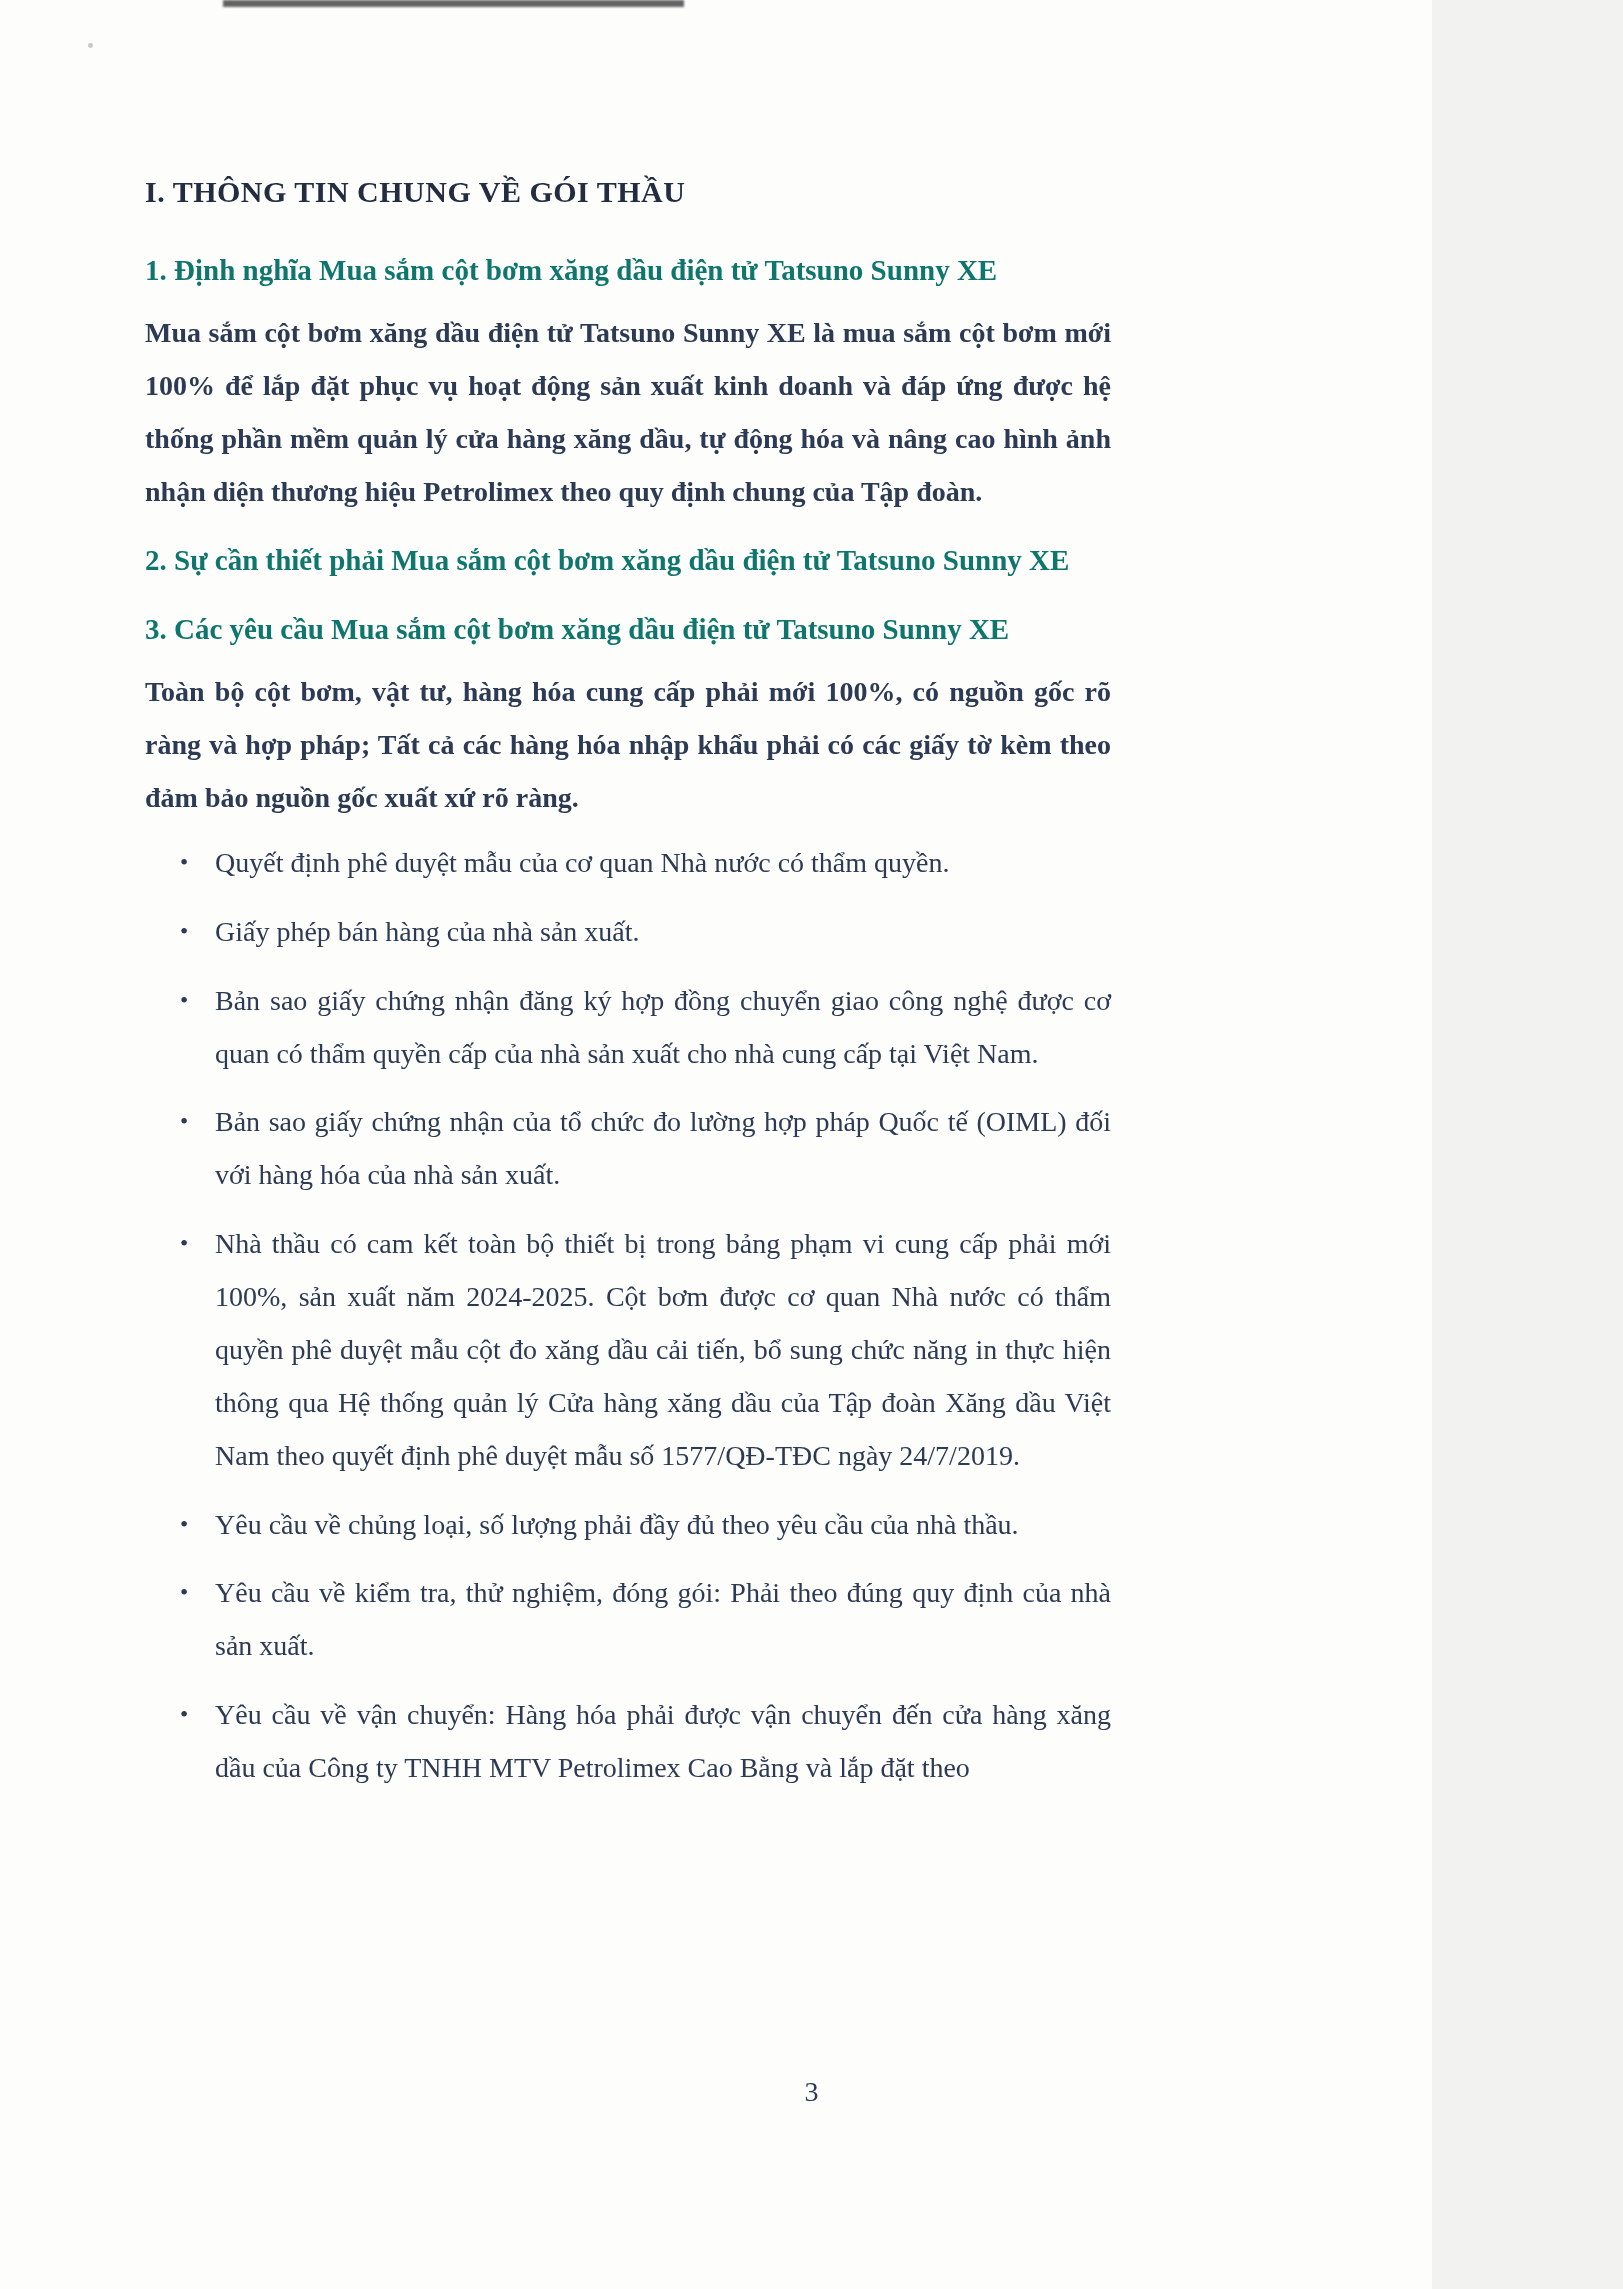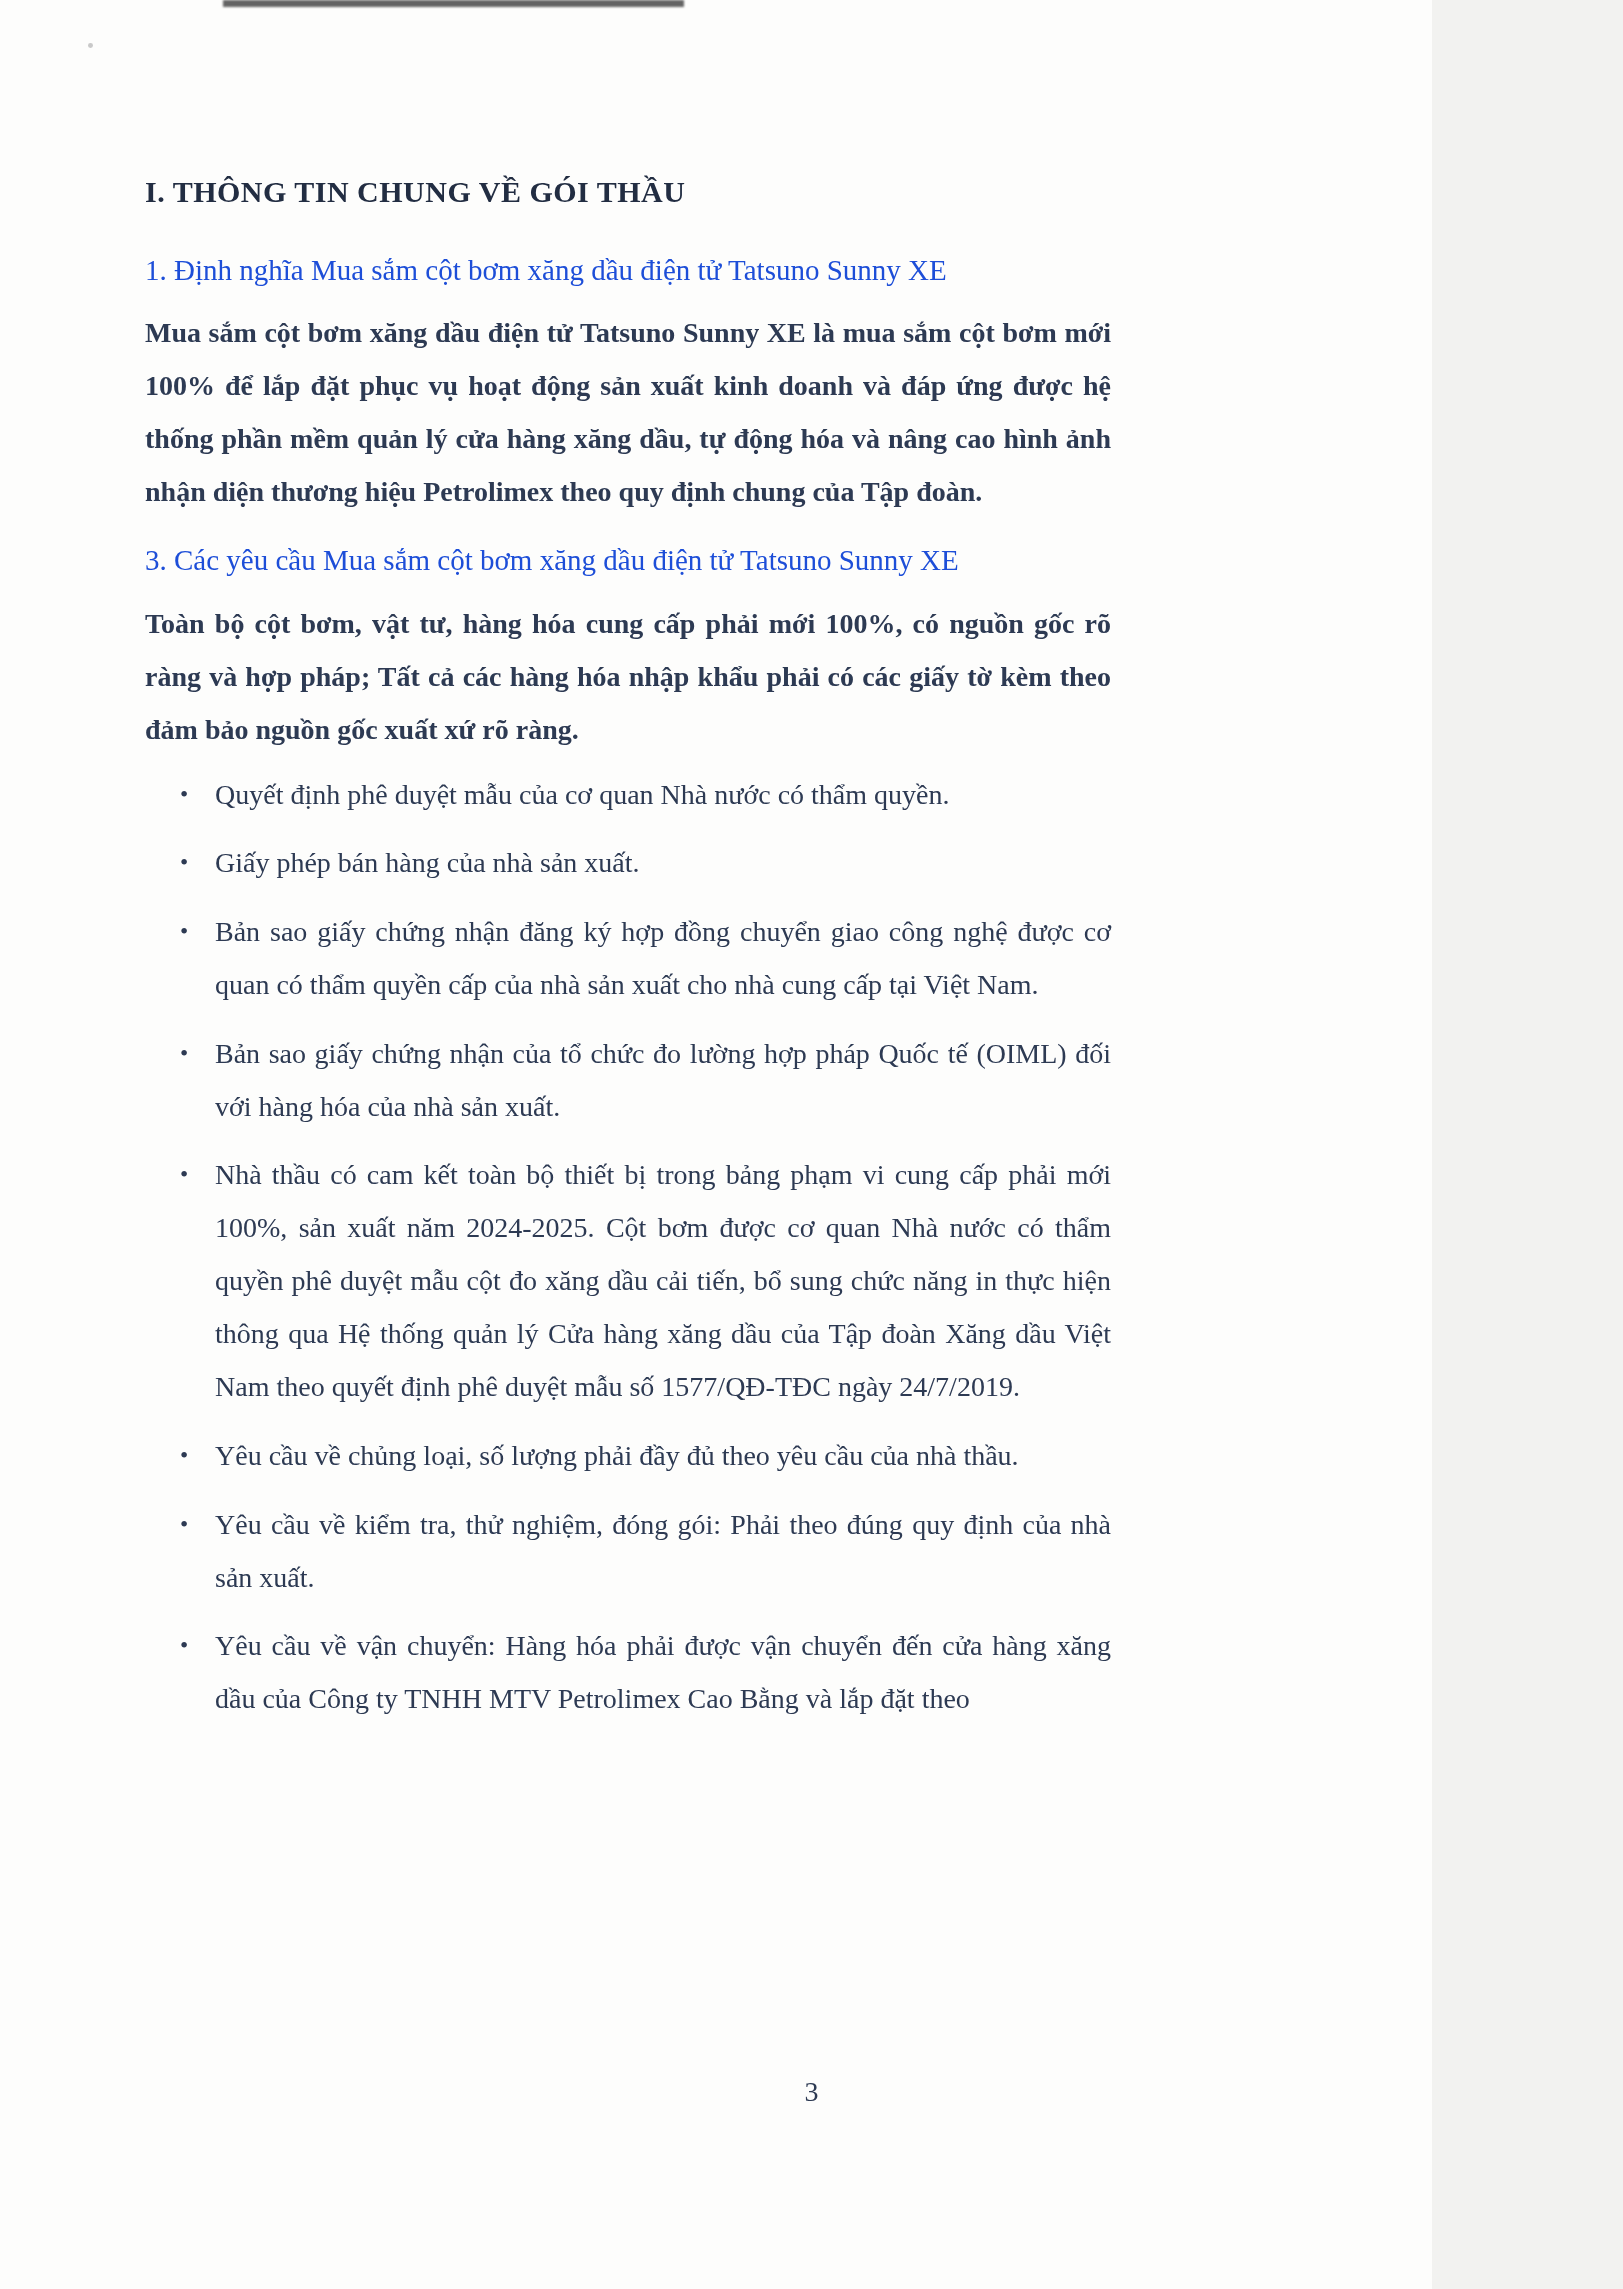--- a/index.html
+++ b/index.html
@@ -27,21 +27,21 @@
   .content{
     position:absolute;left:145px;top:165px;width:966px;
     color:#2d3a53;
     font-size:28px;line-height:53px;
   }
   .doc-title{
     font-size:30px;font-weight:bold;color:#222d42;
     letter-spacing:0.5px;margin:0 0 25.5px 0;line-height:53px;
   }
   .sec-heading{
-    font-size:29px;font-weight:normal;color:#1d4ed8;
+    font-size:29px;font-weight:bold;color:#0f766e;
     margin:15.7px 0 9.8px 0;line-height:53px;
   }
   .para{
     margin:0 0 11.8px 0;text-align:justify;text-justify:inter-word;font-weight:bold;
   }
   .bullets{margin:5.9px 0 0 0;}
   .bullet{
     display:flex;align-items:flex-start;
     padding-left:35px;margin:0 0 15.7px 0;
   }
@@ -82,20 +82,21 @@
   <div class="scan-strip"></div>
   <div class="scan-speck"></div>
 
   <div class="content">
 
     <div class="doc-title">I. THÔNG TIN CHUNG VỀ GÓI THẦU</div>
 
     <div class="sec-heading">1. Định nghĩa Mua sắm cột bơm xăng dầu điện tử Tatsuno Sunny XE</div>
     <p class="para">Mua sắm cột bơm xăng dầu điện tử Tatsuno Sunny XE là mua sắm cột bơm mới 100% để lắp đặt phục vụ hoạt động sản xuất kinh doanh và đáp ứng được hệ thống phần mềm quản lý cửa hàng xăng dầu, tự động hóa và nâng cao hình ảnh nhận diện thương hiệu Petrolimex theo quy định chung của Tập đoàn.</p>
 
+    <div class="sec-heading">2. Sự cần thiết phải Mua sắm cột bơm xăng dầu điện tử Tatsuno Sunny XE</div>
 
     <div class="sec-heading">3. Các yêu cầu Mua sắm cột bơm xăng dầu điện tử Tatsuno Sunny XE</div>
     <p class="para">Toàn bộ cột bơm, vật tư, hàng hóa cung cấp phải mới 100%, có nguồn gốc rõ ràng và hợp pháp; Tất cả các hàng hóa nhập khẩu phải có các giấy tờ kèm theo đảm bảo nguồn gốc xuất xứ rõ ràng.</p>
 
     <div class="bullets">
       <div class="bullet">
         <span class="bullet-marker">•</span>
         <span class="bullet-text">Quyết định phê duyệt mẫu của cơ quan Nhà nước có thẩm quyền.</span>
       </div>
       <div class="bullet">

